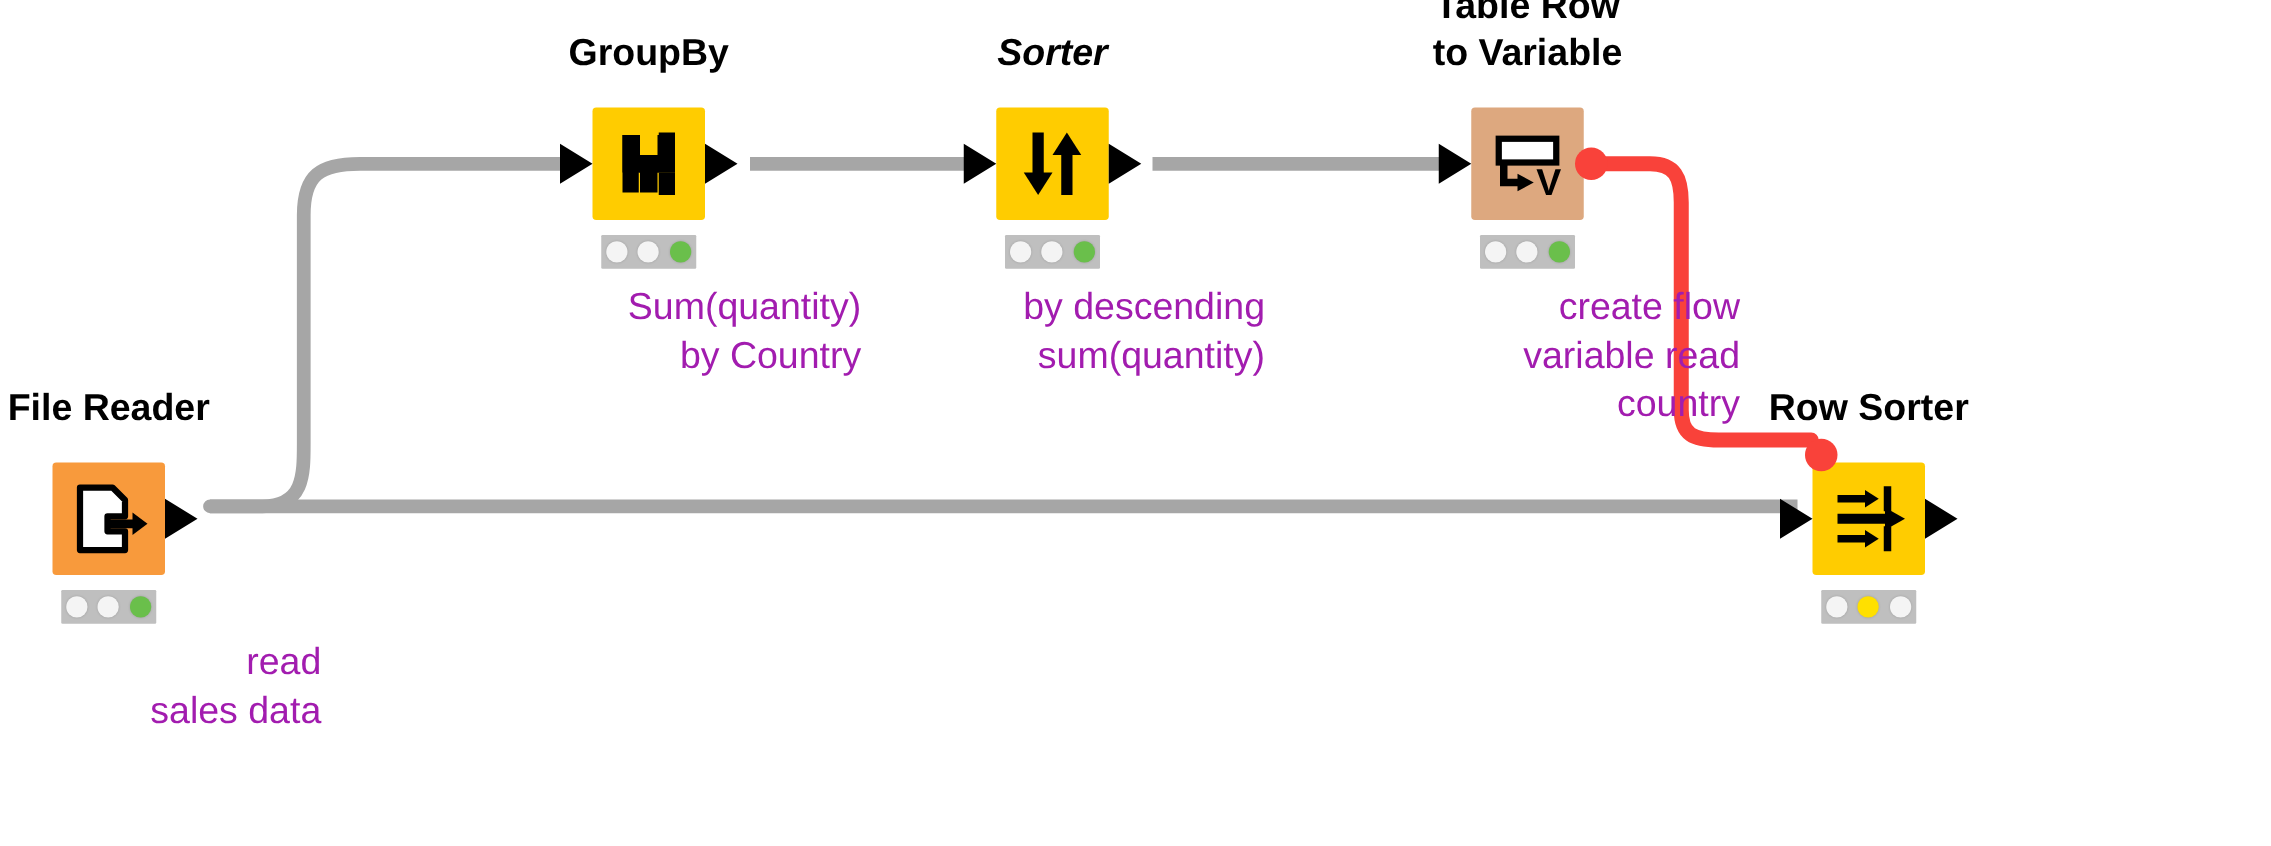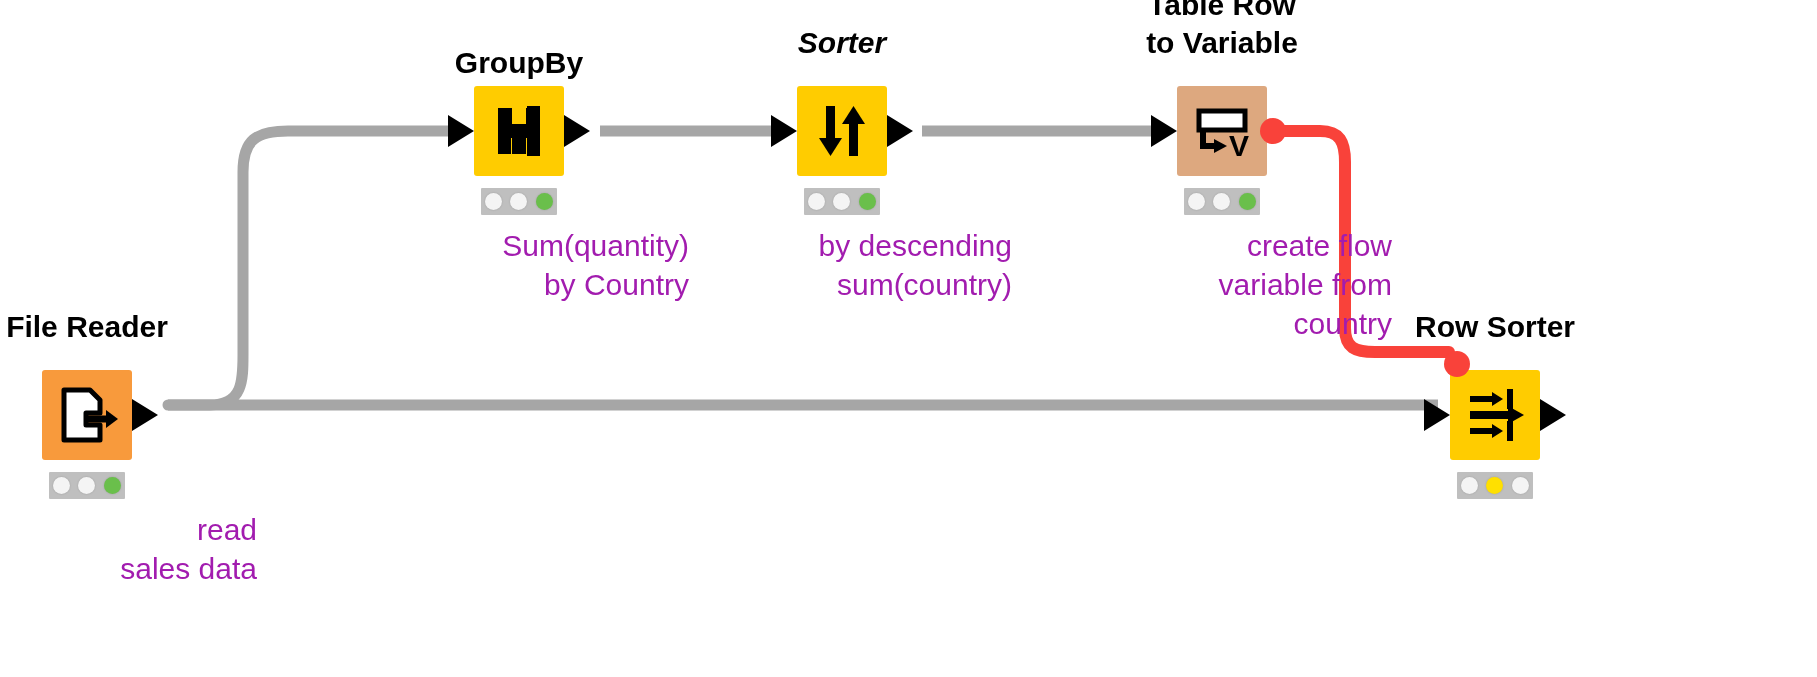--- a/index.html
+++ b/index.html
@@ -150,21 +150,21 @@
       <span class="led idle"></span>
       <span class="led green"></span>
     </div>
 
     <div class="node-desc" style="top:140px;">read
 sales data</div>
   </div>
 
   <div class="node-group" style="left:474px; top:86px;">
 
-    <div class="node-title" style="top:-62px;margin-top:20px;">GroupBy</div>
+    <div class="node-title" style="top:-62px;">GroupBy</div>
 
     <div class="node-box yellow">
       <svg class="node-icon" viewBox="0 0 90 90">
         <path d="M24 22 L38 22 L38 38 L52 38 L52 22 L66 22
                  L66 38 L66 52 L52 52 L52 68 L38 68 L38 52 L24 52 Z" fill="#000000"></path>
         <rect x="24" y="22" width="13" height="46" fill="#000000"></rect>
         <rect x="37" y="38" width="29" height="14" fill="#000000"></rect>
         <rect x="53" y="20" width="13" height="18" fill="#000000"></rect>
         <rect x="53" y="52" width="13" height="18" fill="#000000"></rect>
       </svg>
@@ -201,21 +201,21 @@
     <div class="port-tri" style="left:-26px; top:29px;"></div>
     <div class="port-tri" style="left:90px; top:29px;"></div>
 
     <div class="status-bar" style="left:7px; top:102px;">
       <span class="led idle"></span>
       <span class="led idle"></span>
       <span class="led green"></span>
     </div>
 
     <div class="node-desc" style="top:140px;">by descending
-sum(country)</div>
+sum(quantity)</div>
   </div>
 
   <div class="node-group" style="left:1177px; top:86px;">
 
     <div class="node-title" style="top:-100px;">Table Row
 to Variable</div>
 
     <div class="node-box tan">
       <svg class="node-icon" viewBox="0 0 90 90">
         <rect x="22" y="25" width="46" height="19" fill="#FFFFFF" stroke="#000000" stroke-width="5"></rect>
@@ -229,21 +229,21 @@
     <div class="port-tri" style="left:-26px; top:29px;"></div>
     <div class="port-circle" style="left:83px; top:32px;"></div>
 
     <div class="status-bar" style="left:7px; top:102px;">
       <span class="led idle"></span>
       <span class="led idle"></span>
       <span class="led green"></span>
     </div>
 
     <div class="node-desc" style="top:140px;">create flow
-variable from
+variable read
 country</div>
   </div>
 
   <div class="node-group" style="left:1450px; top:370px;">
 
     <div class="node-title" style="top:-62px;">Row Sorter</div>
 
     <div class="node-box yellow">
       <svg class="node-icon" viewBox="0 0 90 90">
 

